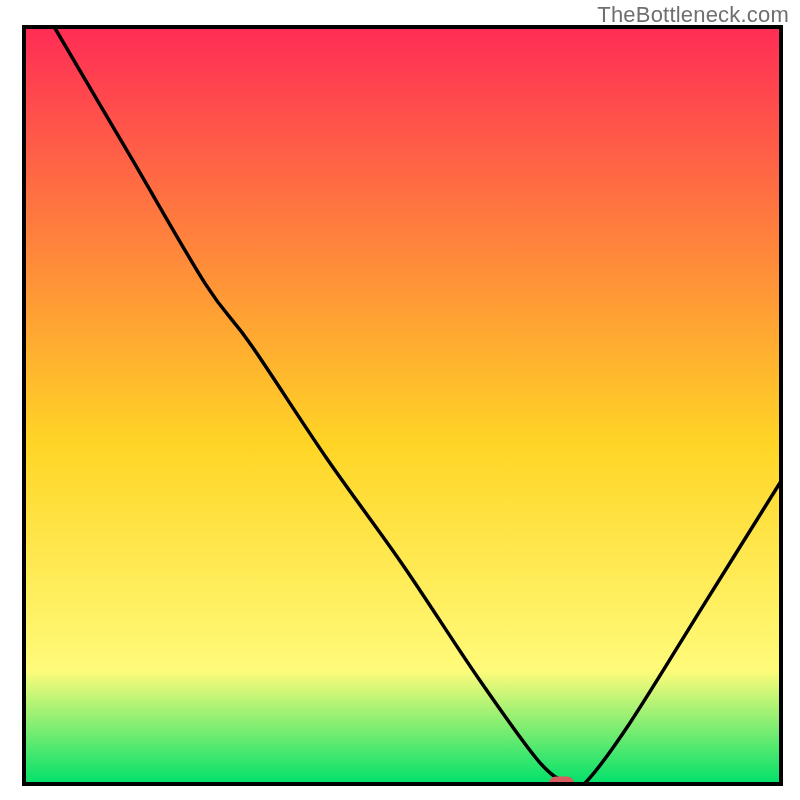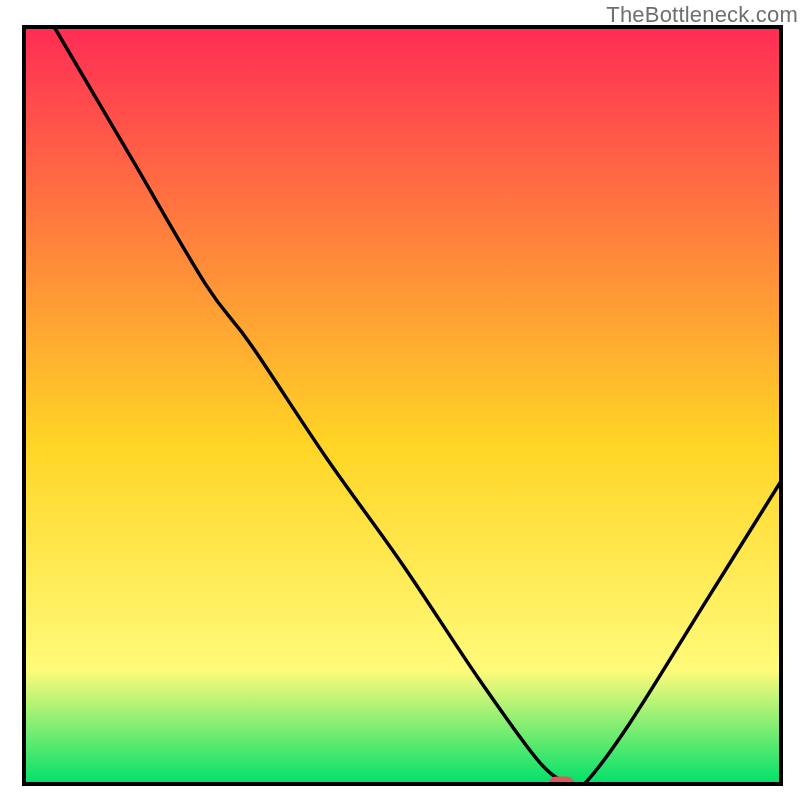--- a/index.html
+++ b/index.html
@@ -12,21 +12,21 @@
     overflow: hidden;
   }
   .frame {
     position: relative;
     width: 800px;
     height: 800px;
   }
   .watermark {
     position: absolute;
     top: 2px;
-    right: 2px;
+    right: 11px;
     font-size: 22px;
     font-weight: 500;
     color: #6f6f6f;
     letter-spacing: 0.2px;
   }
   svg {
     display: block;
   }
 </style>
 </head>

